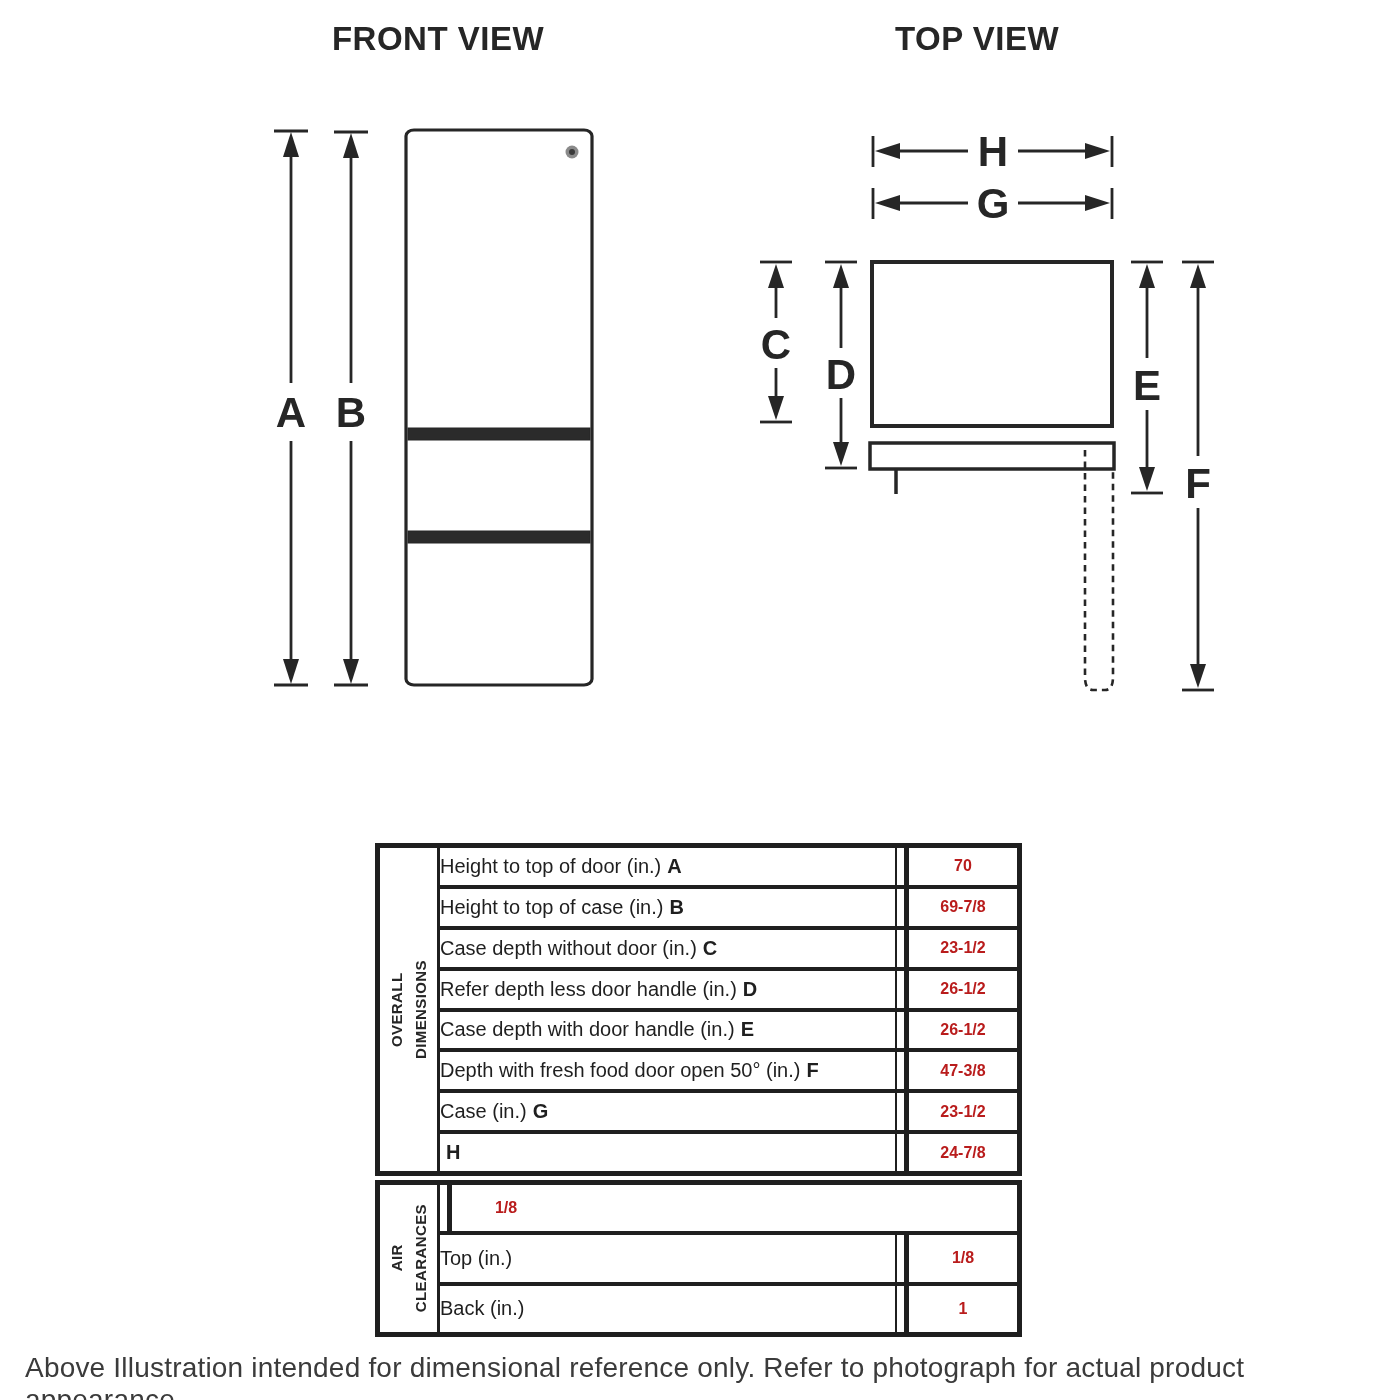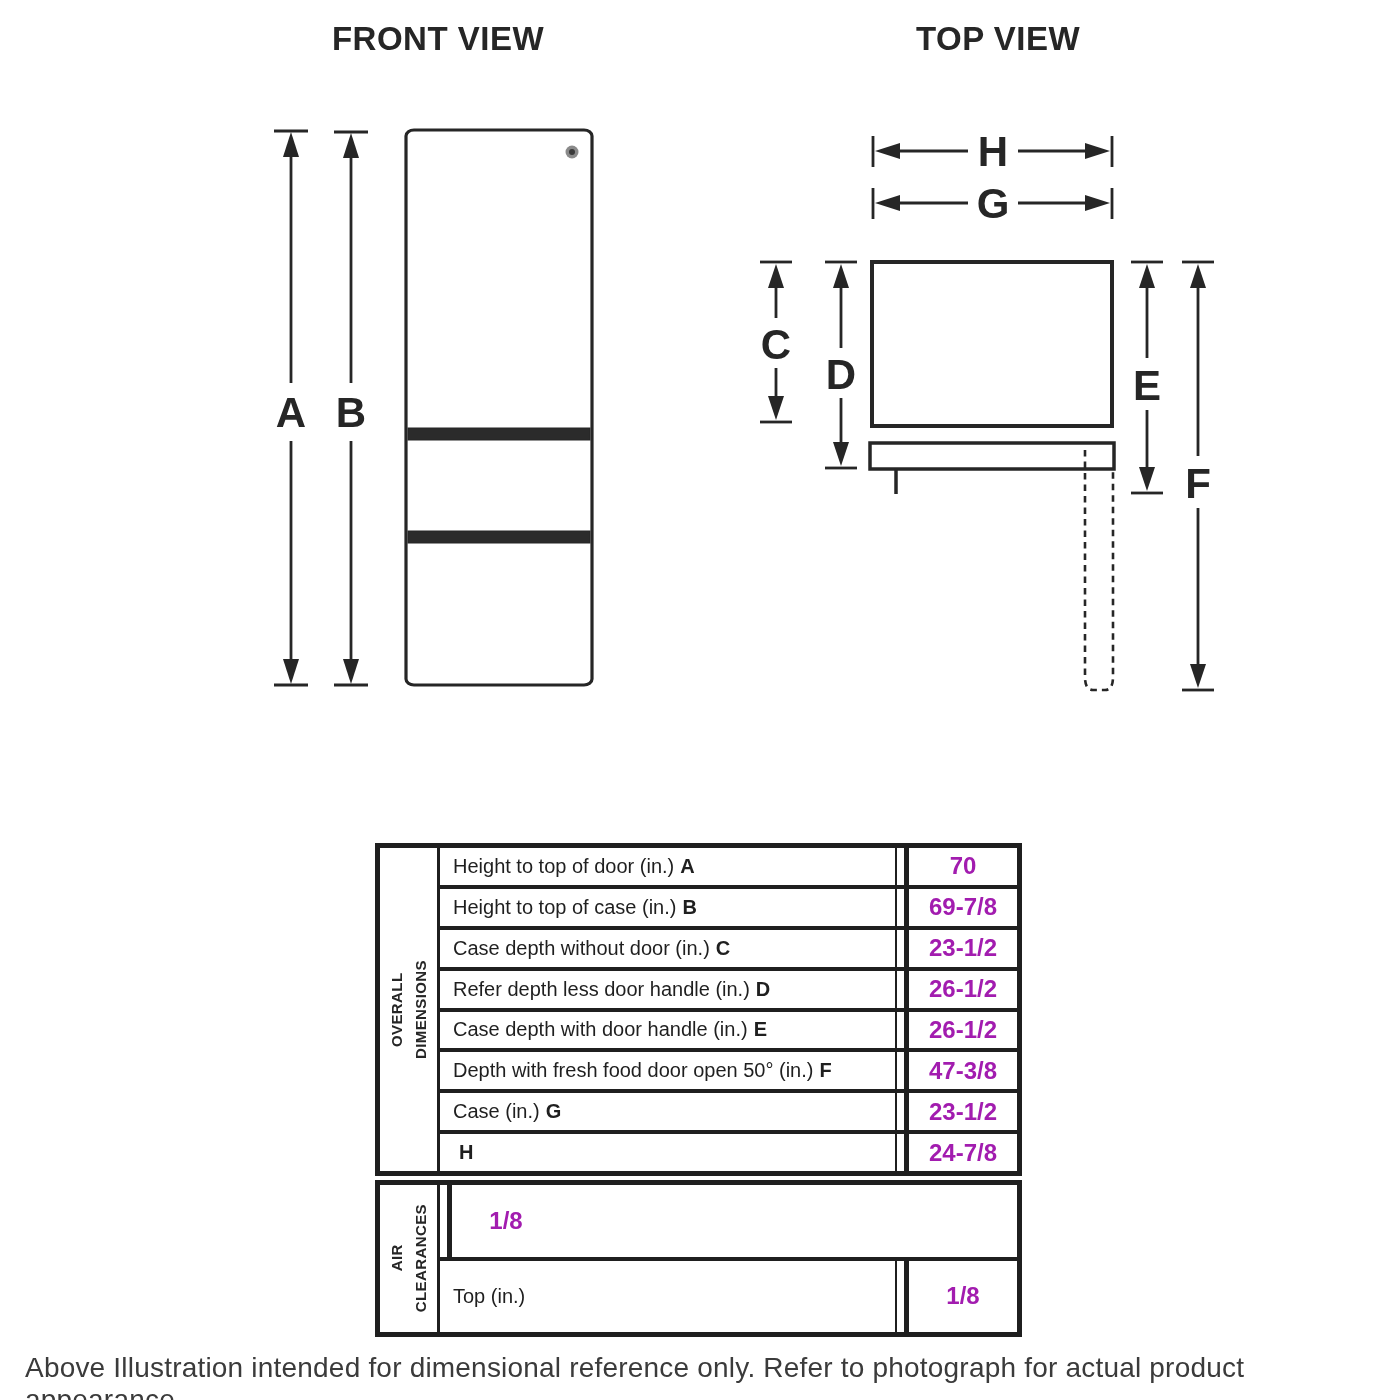--- a/index.html
+++ b/index.html
@@ -17,21 +17,21 @@
     position: absolute;
     top: 20px;
     width: 330px;
     text-align: center;
     font-size: 33px;
     font-weight: bold;
     letter-spacing: 0.5px;
     color: #262626;
   }
   .view-title.front { left: 273px; }
-  .view-title.top   { left: 833px; }
+  .view-title.top   { left: 812px; }
 
   svg.diagram { position: absolute; left: 0; top: 0; }
   svg.diagram line, svg.diagram rect, svg.diagram path {
     stroke: #262626;
   }
   svg.diagram text {
     font-family: "Liberation Sans", sans-serif;
     font-weight: bold;
     font-size: 42px;
     fill: #262626;
@@ -66,37 +66,36 @@
     line-height: 1.6;
     color: #262626;
   }
   .rows { flex: 1; display: flex; flex-direction: column; }
   .row { flex: 1; display: flex; border-bottom: 4px solid #1f1f1f; min-height: 0; }
   .rows .row:last-child { border-bottom: none; }
   .cell-label {
     flex: 1;
     display: flex;
     align-items: center;
-    padding-left: 13px;
     border-right: 2px solid #1f1f1f;
     font-size: 20px;
     color: #1f1f1f;
     white-space: nowrap;
   }
   .cell-label .letter { font-weight: bold; margin-left: 6px; }
   .spacer { width: 7px; background: #ffffff; }
   .cell-value {
     width: 113px;
     border-left: 5px solid #1f1f1f;
     display: flex;
     align-items: center;
     justify-content: center;
-    font-size: 24px;
+    font-size: 16px;
     font-weight: bold;
-    color: #a21caf;
+    color: #b91c1c;
   }
 
   .footer-note {
     position: absolute;
     left: 25px;
     top: 1352px;
     width: 1372px;
     font-size: 28px;
     color: #3b3b3b;
     letter-spacing: 0.2px;
@@ -296,19 +295,26 @@
           <div class="spacer"></div>
           <div class="cell-value">1/8</div>
         </div>
         <div class="row">
           <div class="cell-label">
               <span>Top (in.)</span>
             </div>
           <div class="spacer"></div>
           <div class="cell-value">1/8</div>
         </div>
+        <div class="row">
+          <div class="cell-label">
+              <span>Back (in.)</span>
+            </div>
+          <div class="spacer"></div>
+          <div class="cell-value">1</div>
+        </div>
       </div>
     </div>
   </div>
 
   <div class="footer-note">Above Illustration intended for dimensional reference only. Refer to photograph for actual product appearance.</div>
 
 </div>
 
 </body></html>

